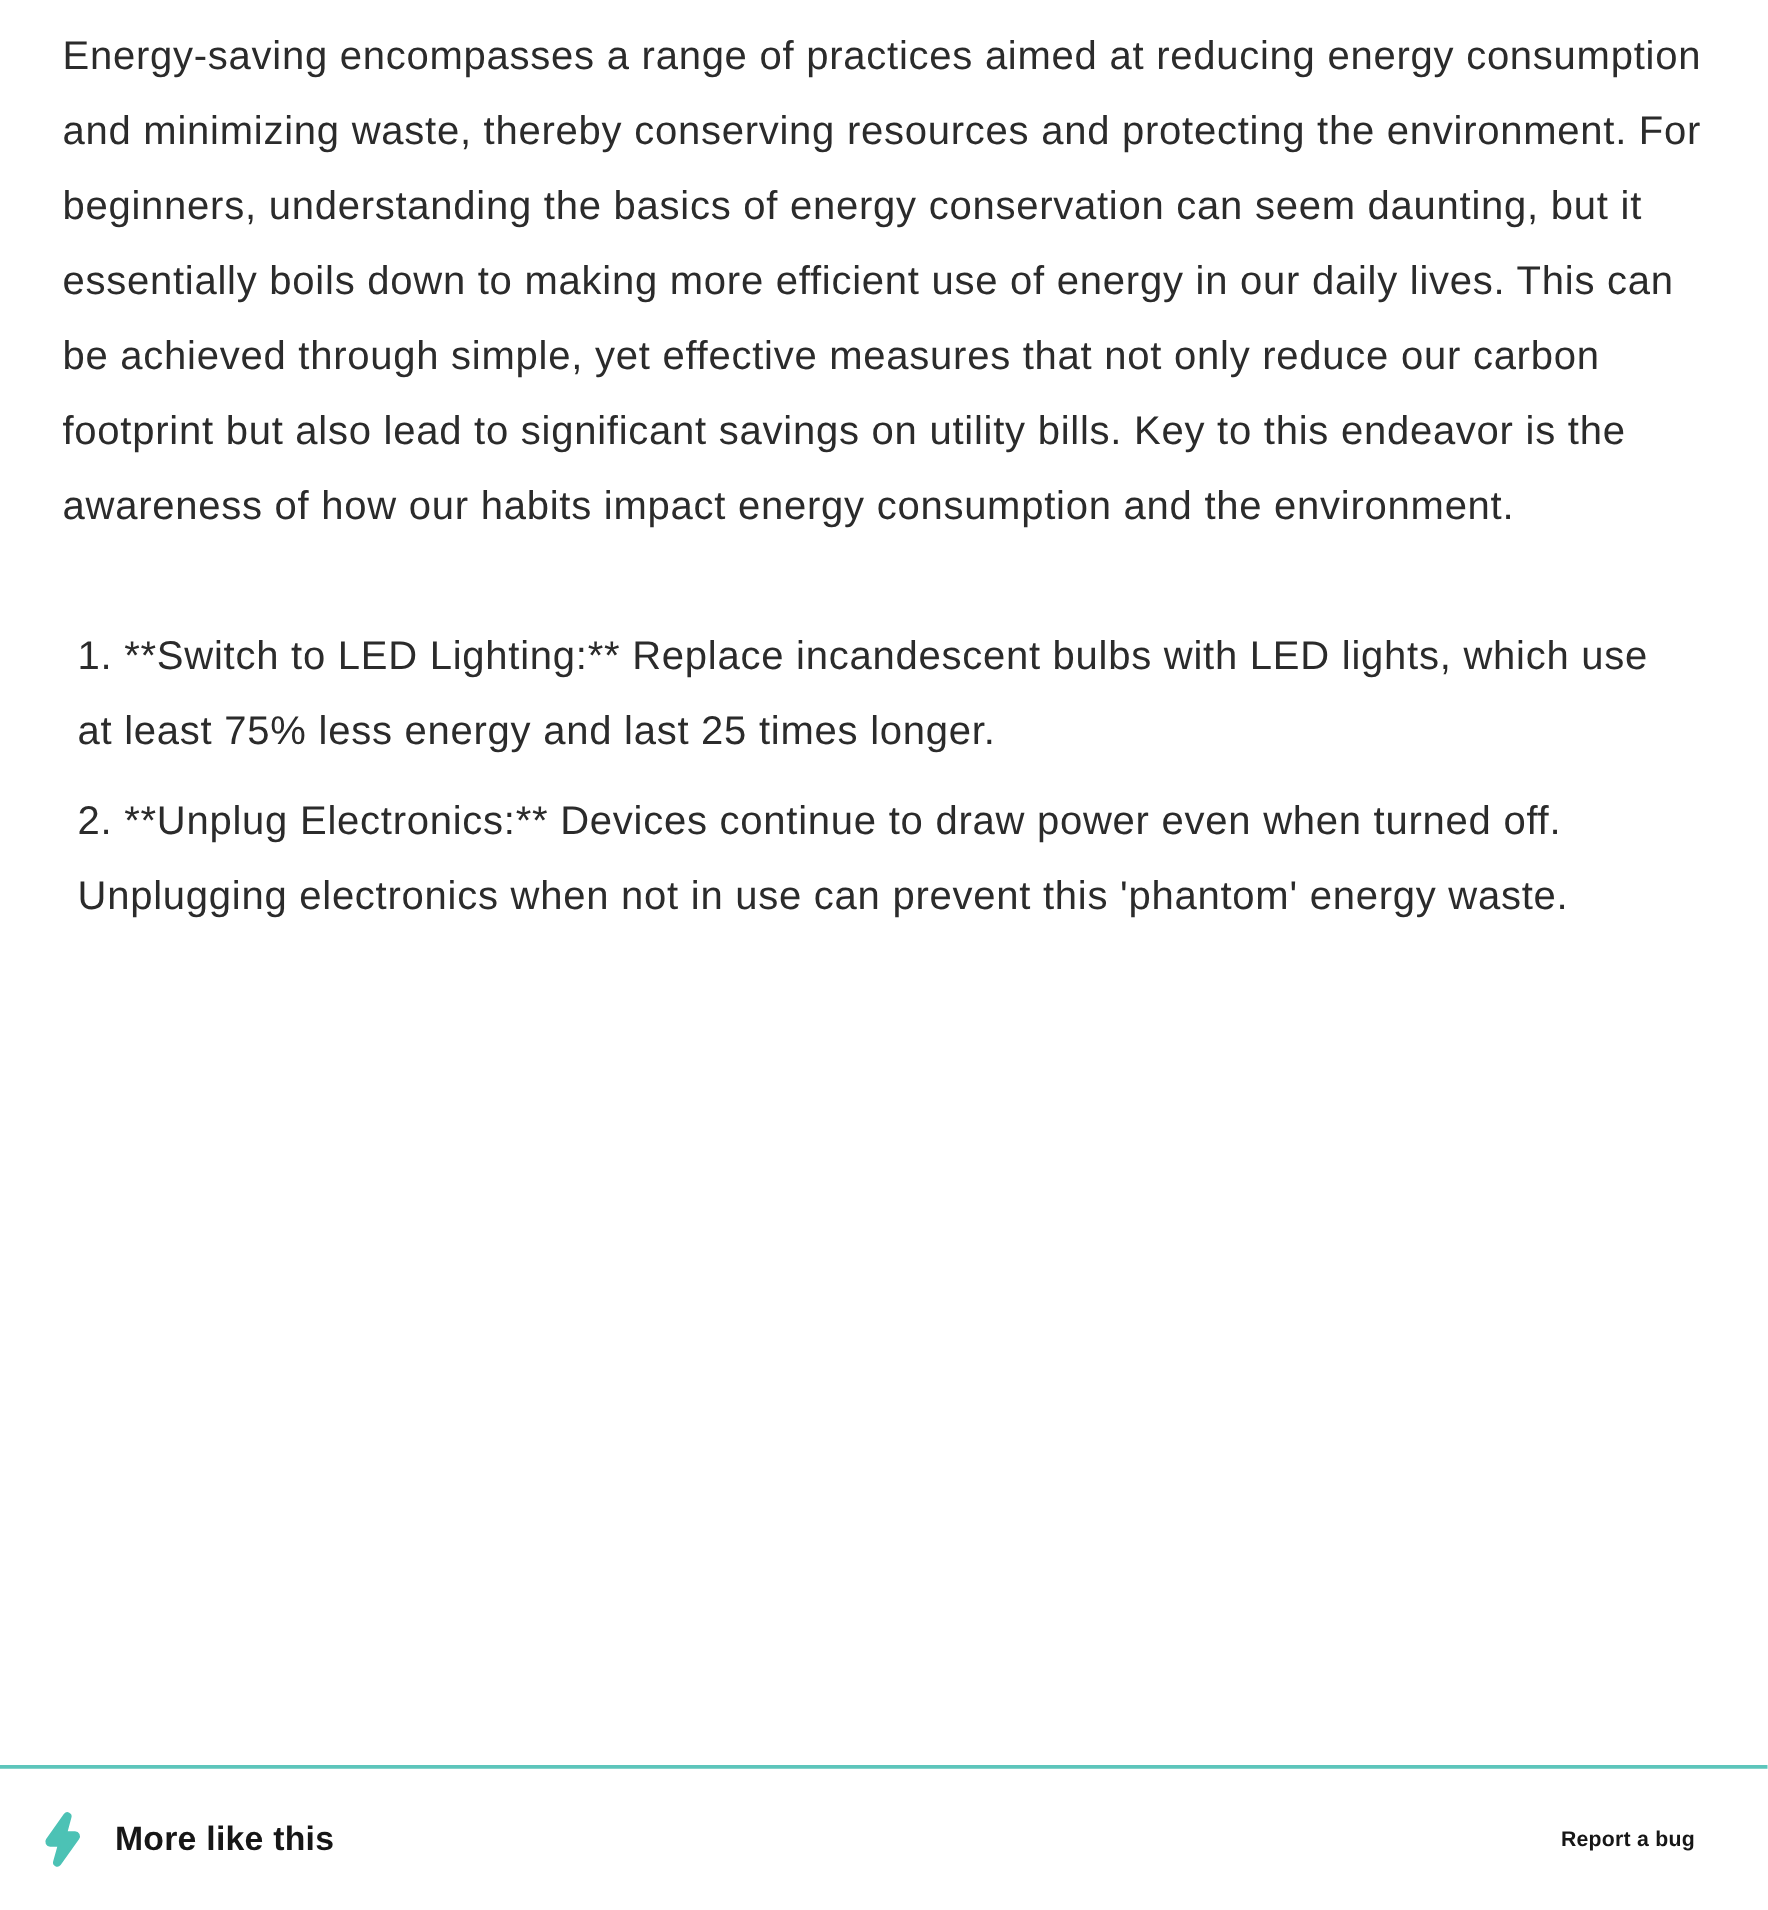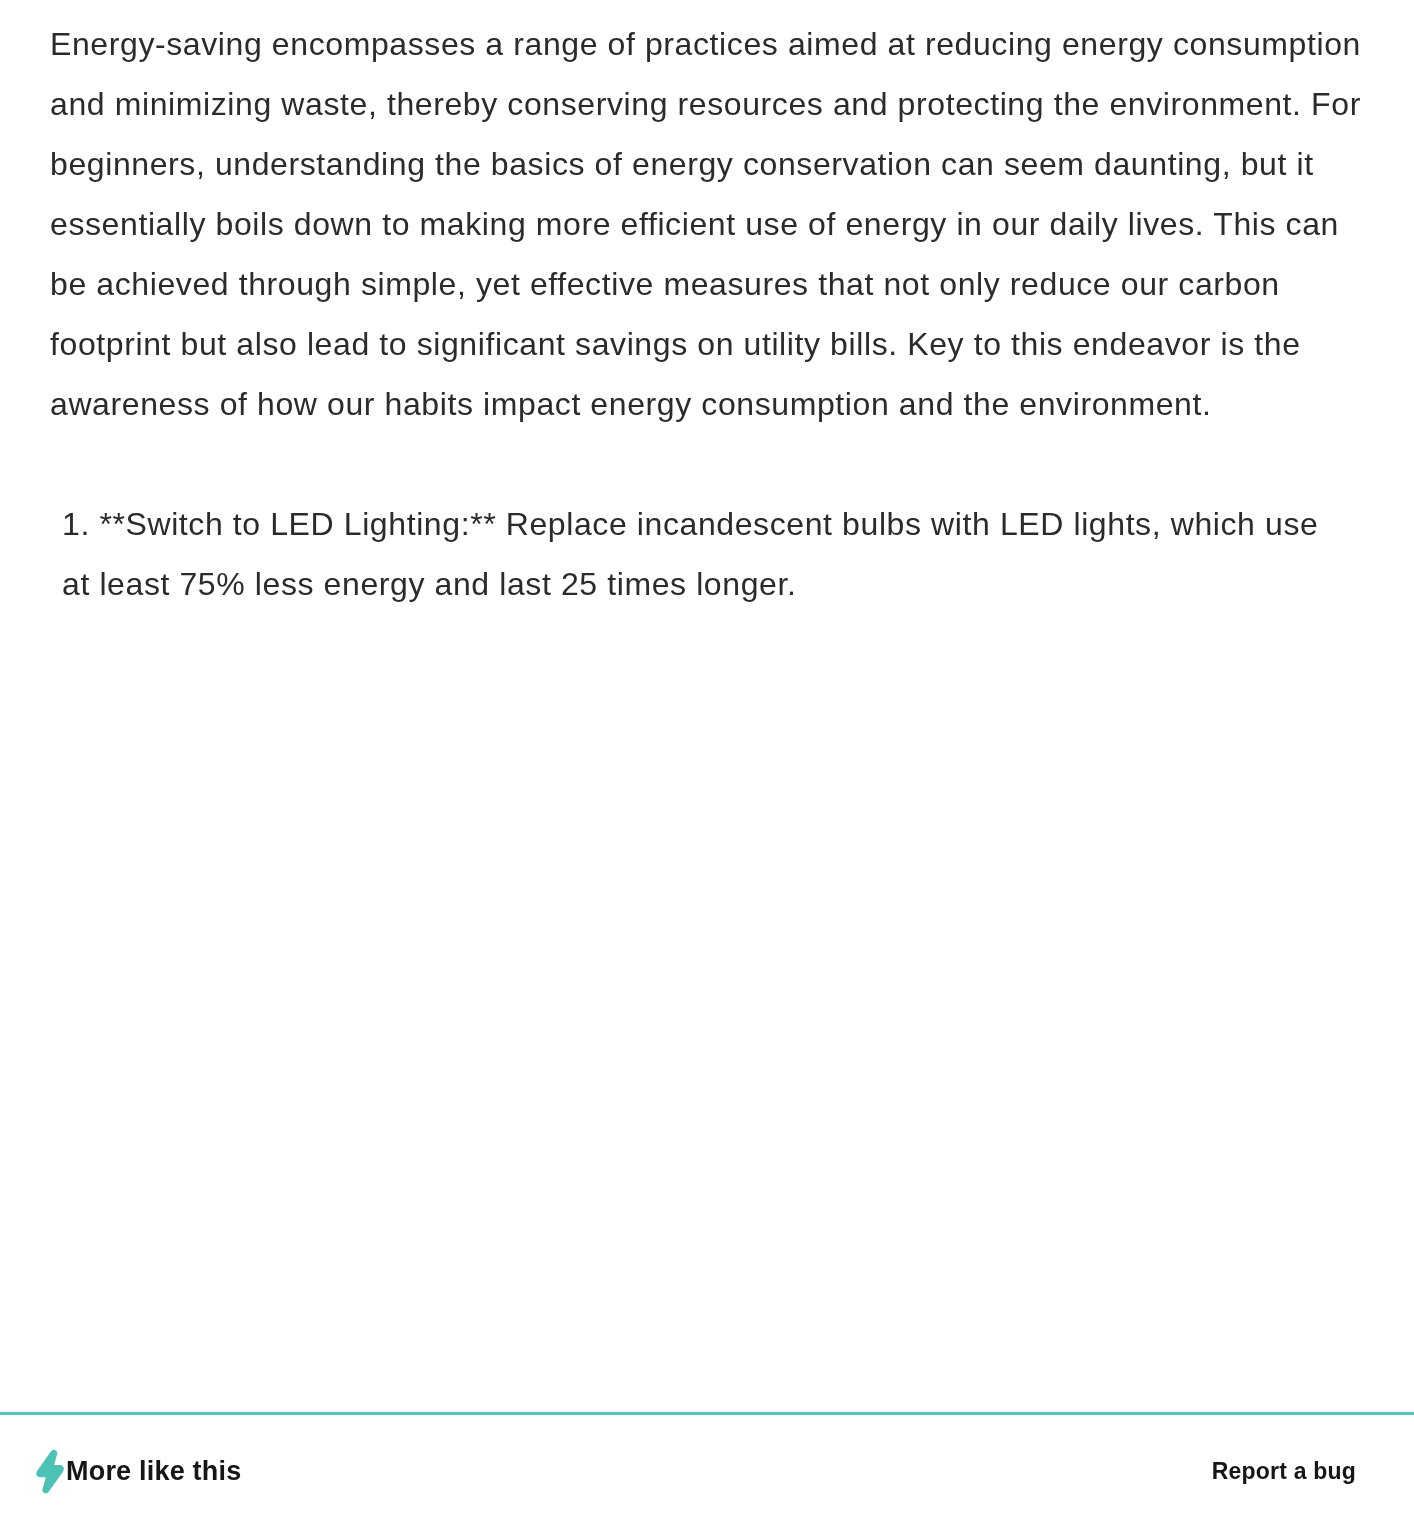--- a/index.html
+++ b/index.html
@@ -38,54 +38,56 @@
     height: 116px;
     border-top: 3px solid #5cc5bb;
     display: flex;
     align-items: center;
     justify-content: space-between;
     padding: 0 58px 0 32px;
   }
   .footer-btn {
     display: flex;
     align-items: center;
+    gap: 26px;
     background: none;
     border: none;
     padding: 0;
     cursor: pointer;
     font-family: "Liberation Sans", sans-serif;
     font-weight: 700;
     color: #161616;
   }
   .more-like-this {
     font-size: 27px;
     letter-spacing: 0.2px;
   }
   .report-a-bug {
-    font-size: 23px;
+    font-size: 17px;
     letter-spacing: 0.2px;
     align-items: flex-end;
   }
   .bolt-icon {
     display: inline-flex;
     width: 34px;
     height: 48px;
   }
   .bolt-icon svg {
     width: 100%;
     height: 100%;
   }
 </style>
 </head>
 <body>
 
 <div class="main body-text">
   <p class="block">Energy-saving encompasses a range of practices aimed at reducing energy consumption and minimizing waste, thereby conserving resources and protecting the environment. For beginners, understanding the basics of energy conservation can seem daunting, but it essentially boils down to making more efficient use of energy in our daily lives. This can be achieved through simple, yet effective measures that not only reduce our carbon footprint but also lead to significant savings on utility bills. Key to this endeavor is the awareness of how our habits impact energy consumption and the environment.</p>
   <div class="tips">
     <p>1. **Switch to LED Lighting:** Replace incandescent bulbs with LED lights, which use at least 75% less energy and last 25 times longer.</p>
+    <p>2. **Unplug Electronics:** Devices continue to draw power even when turned off. Unplugging electronics when not in use can prevent this 'phantom' energy waste.</p>
   </div>
 </div>
 
 <div class="footer">
   <button class="footer-btn more-like-this">
     <span class="bolt-icon">
       <svg viewBox="0 0 24 34" xmlns="http://www.w3.org/2000/svg">
         <path d="M14.2 2.6 L4.1 16.9 c-0.9 1.3 0 3.1 1.6 3.1 h5.1 l-2.6 9.3 c-0.5 1.7 1.7 2.8 2.8 1.4 L21.4 16.1 c1-1.3 0.1-3.2-1.6-3.2 h-5.2 l2.4-8.8 c0.5-1.7-1.7-2.8-2.8-1.5 Z" fill="#4cc2b5" stroke="#4cc2b5" stroke-width="1.6" stroke-linejoin="round"></path>
       </svg>
     </span>

